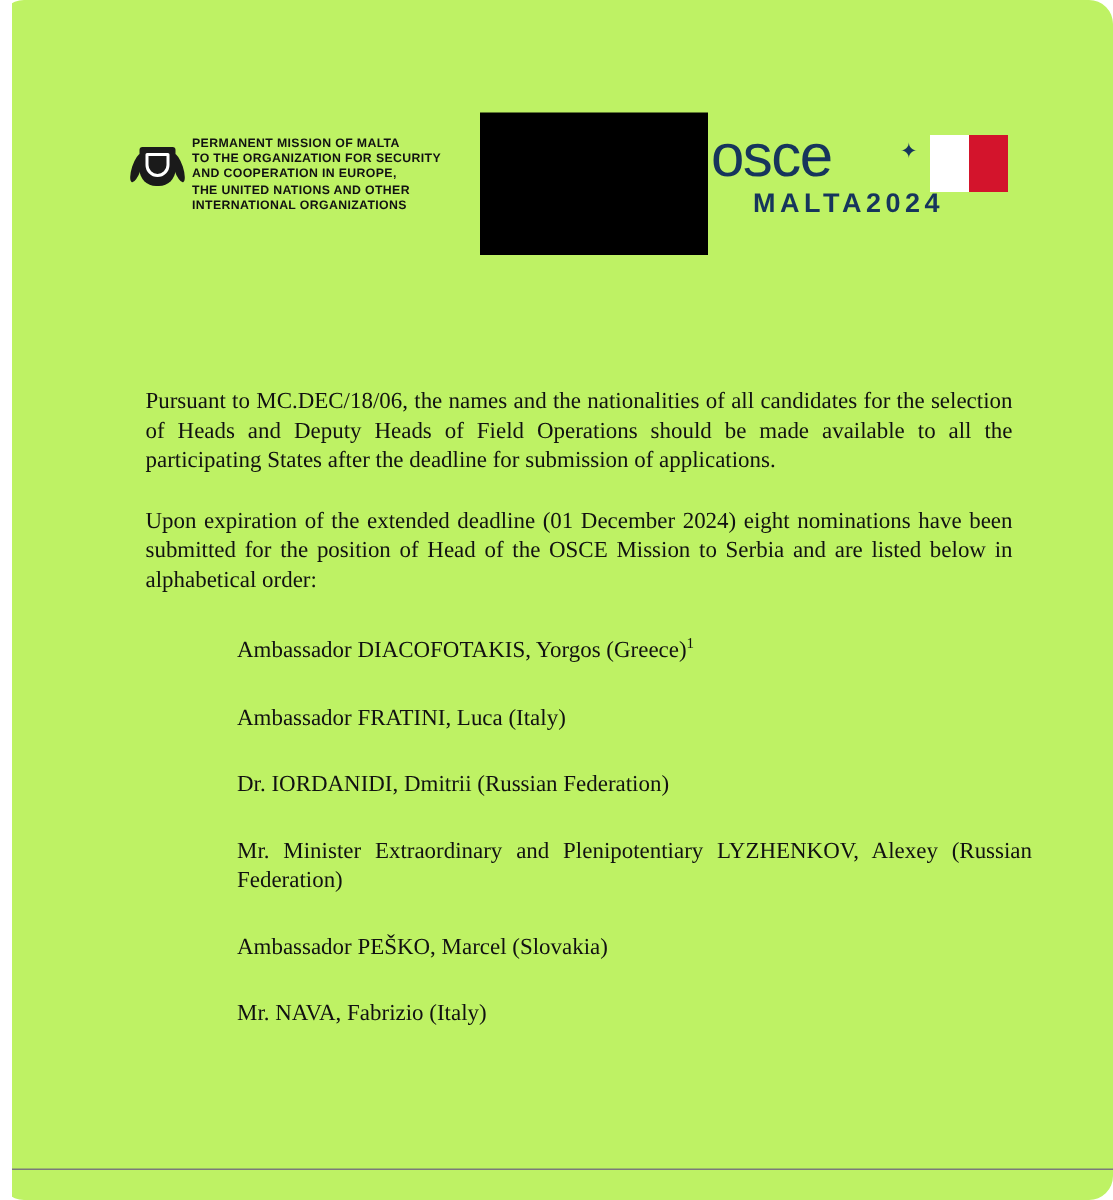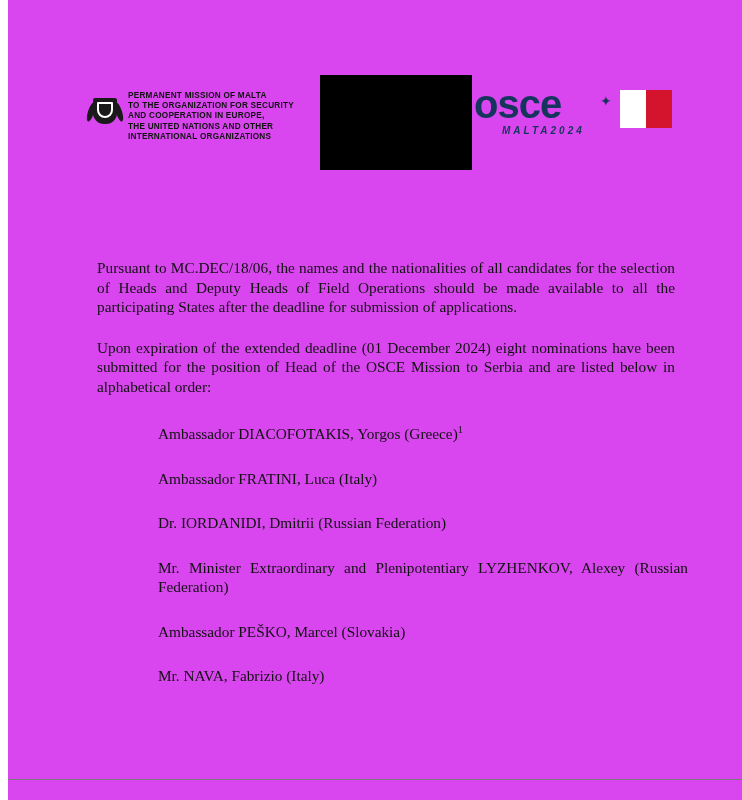--- a/index.html
+++ b/index.html
@@ -12,22 +12,23 @@
     height: 800px;
     font-family: "Liberation Serif", serif;
     color: #000000;
     position: relative;
     overflow: hidden;
   }
   .page {
     position: relative;
     width: 742px;
     height: 800px;
-    background: #d946ef;
+    background: #bef264;
     box-sizing: border-box;
+    border-radius: 16px;
   }
   .left-bar {
     position: absolute;
     left: 0;
     top: 0;
     width: 8px;
     height: 800px;
     background: #ffffff;
   }
   
@@ -102,45 +103,44 @@
     left: 470px;
     top: 45px;
     width: 150px;
     height: 65px;
   }
   .osce-word {
     position: absolute;
     left: 4px;
     top: 0px;
     font-family: "Liberation Sans", sans-serif;
-    font-weight: bold;
+    font-weight: normal;
     font-size: 40px;
     letter-spacing: -1px;
     color: #16355c;
     line-height: 42px;
     text-align: center;
   }
   .osce-star {
     position: absolute;
     left: 130px;
     top: 12px;
     color: #16355c;
     font-size: 14px;
     line-height: 14px;
   }
   .osce-sub {
     position: absolute;
     left: 32px;
     top: 42px;
     font-family: "Liberation Sans", sans-serif;
     font-weight: bold;
-    font-size: 10px;
+    font-size: 18px;
     letter-spacing: 3px;
     color: #16355c;
-    font-style: italic;
   }
   .flag {
     position: absolute;
     left: 620px;
     top: 52px;
     width: 52px;
     height: 38px;
     display: flex;
   }
   .flag-white { width: 26px; height: 38px; background: #ffffff; }

